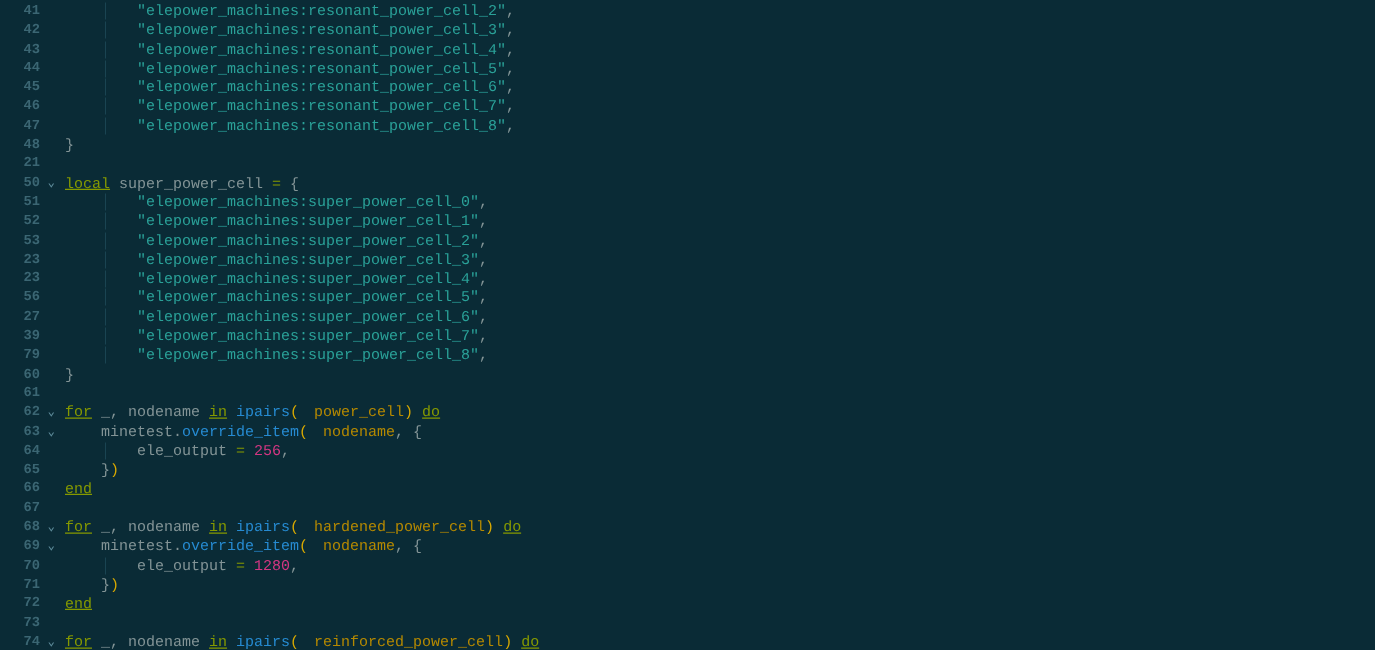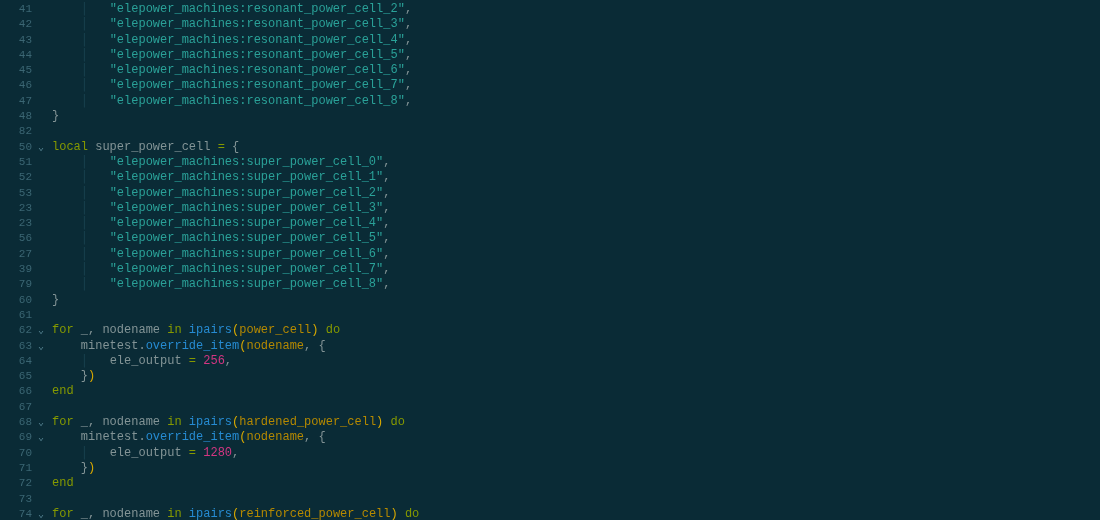--- a/index.html
+++ b/index.html
@@ -21,20 +21,21 @@
   width: 52px;
   flex-shrink: 0;
   padding-top: 2px;
 }
 .gutter-line {
   display: flex;
   align-items: center;
   justify-content: flex-end;
   height: 15.3px;
   padding-right: 4px;
+  font-weight: bold;
 }
 .line-num {
   color: #3b6673;
   font-size: 11px;
   text-align: right;
   width: 24px;
 }
 .fold-icon {
   width: 14px;
   color: #5c8a99;
@@ -47,28 +48,28 @@
   padding-top: 2px;
 }
 .code-line {
   height: 15.3px;
   white-space: pre;
   color: #839496;
 }
 .indent-guide {
   color: #1a4452;
 }
-.kw { color: #859900; }
+.kw { color: #859900; text-decoration: underline; }
 .ident { color: #839496; }
 .func { color: #268bd2; }
 .str { color: #2aa198; }
 .num { color: #d33682; }
 .op { color: #859900; }
 .punct { color: #839496; }
-.param { color: #b58900; }
+.param { color: #b58900; margin-left: 12px; }
 .paren { color: #d9a900; }
 </style>
 </head>
 <body>
 
 <div class="editor">
   <div class="gutter">
       <div class="gutter-line">
         <span class="line-num">41</span>
         <span class="fold-icon"></span>
@@ -95,21 +96,21 @@
       </div>
       <div class="gutter-line">
         <span class="line-num">47</span>
         <span class="fold-icon"></span>
       </div>
       <div class="gutter-line">
         <span class="line-num">48</span>
         <span class="fold-icon"></span>
       </div>
       <div class="gutter-line">
-        <span class="line-num">82</span>
+        <span class="line-num">21</span>
         <span class="fold-icon"></span>
       </div>
       <div class="gutter-line">
         <span class="line-num">50</span>
         <span class="fold-icon">⌄</span>
       </div>
       <div class="gutter-line">
         <span class="line-num">51</span>
         <span class="fold-icon"></span>
       </div>

